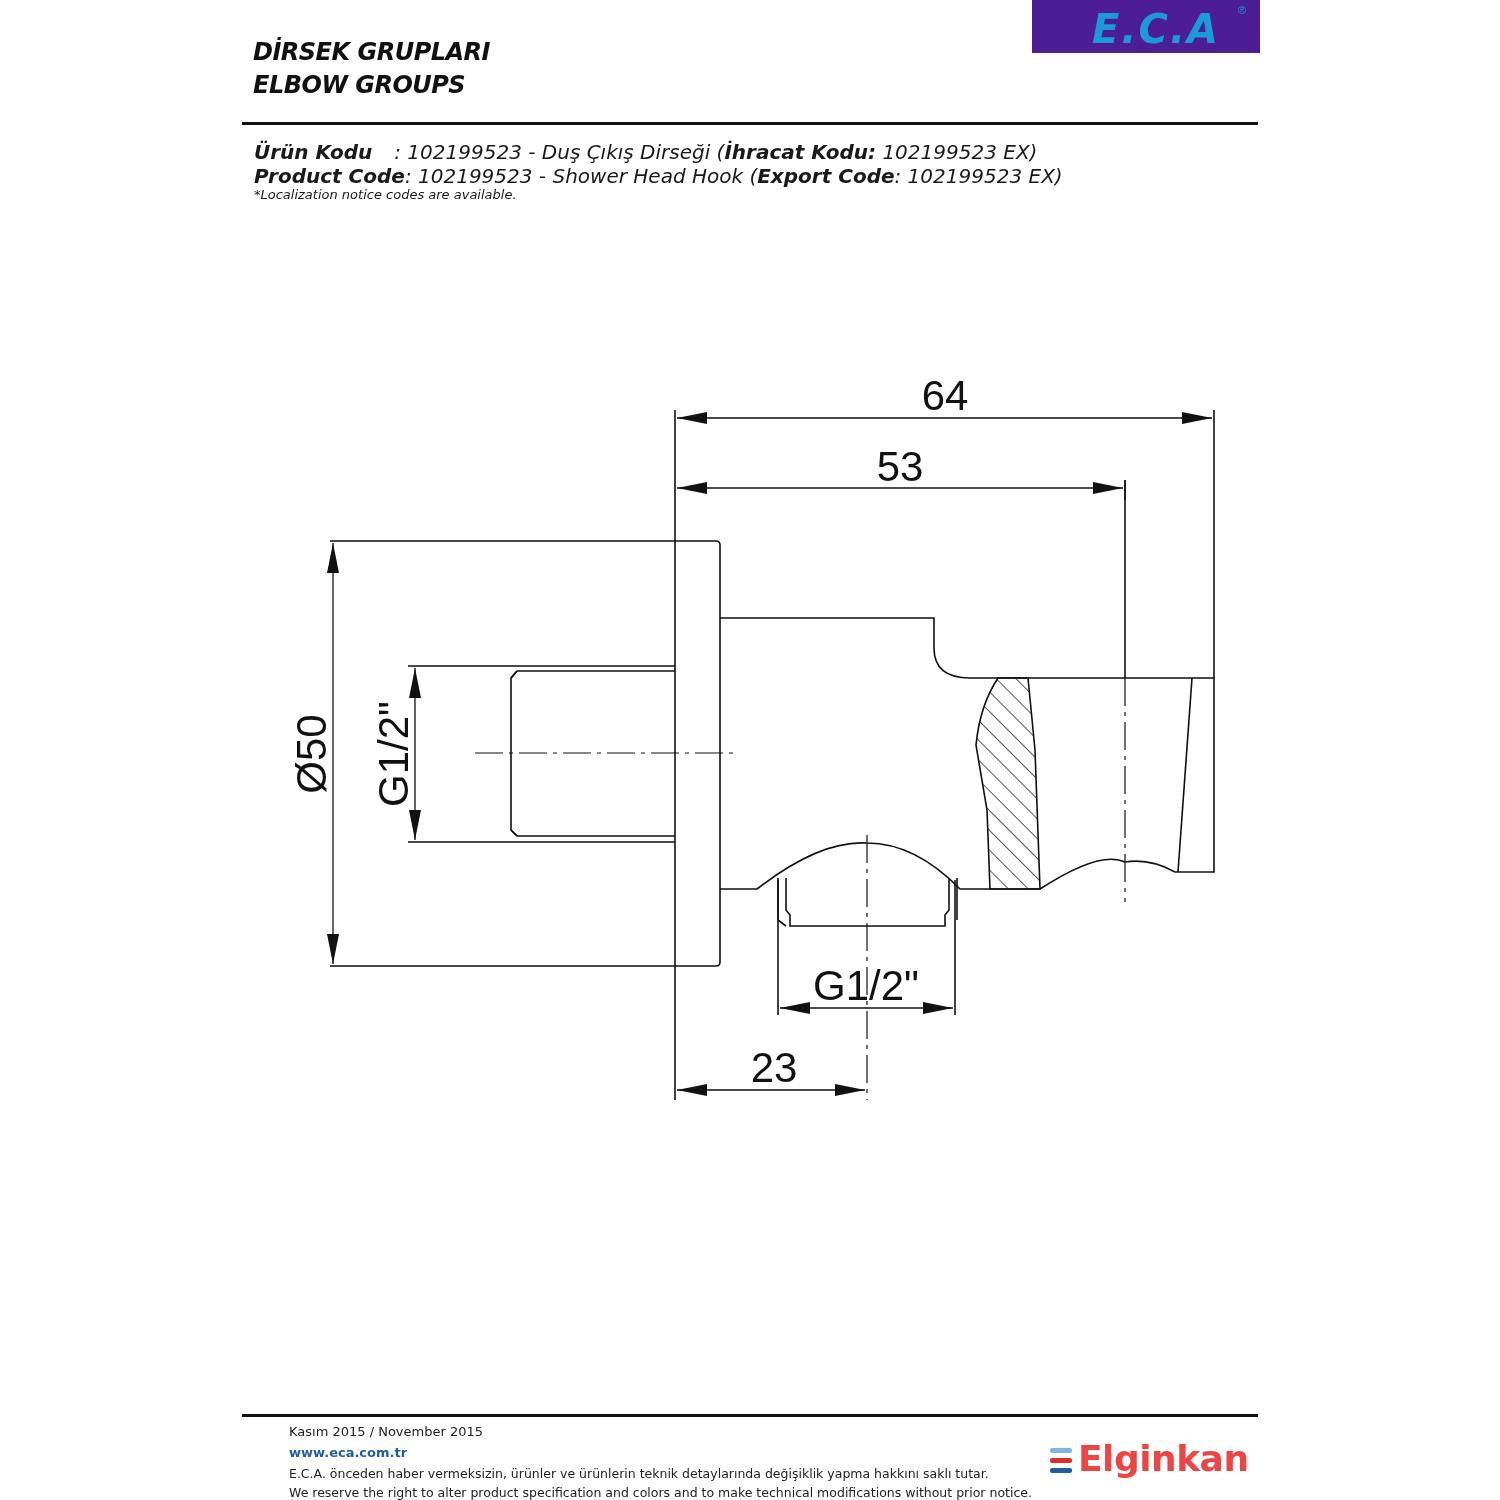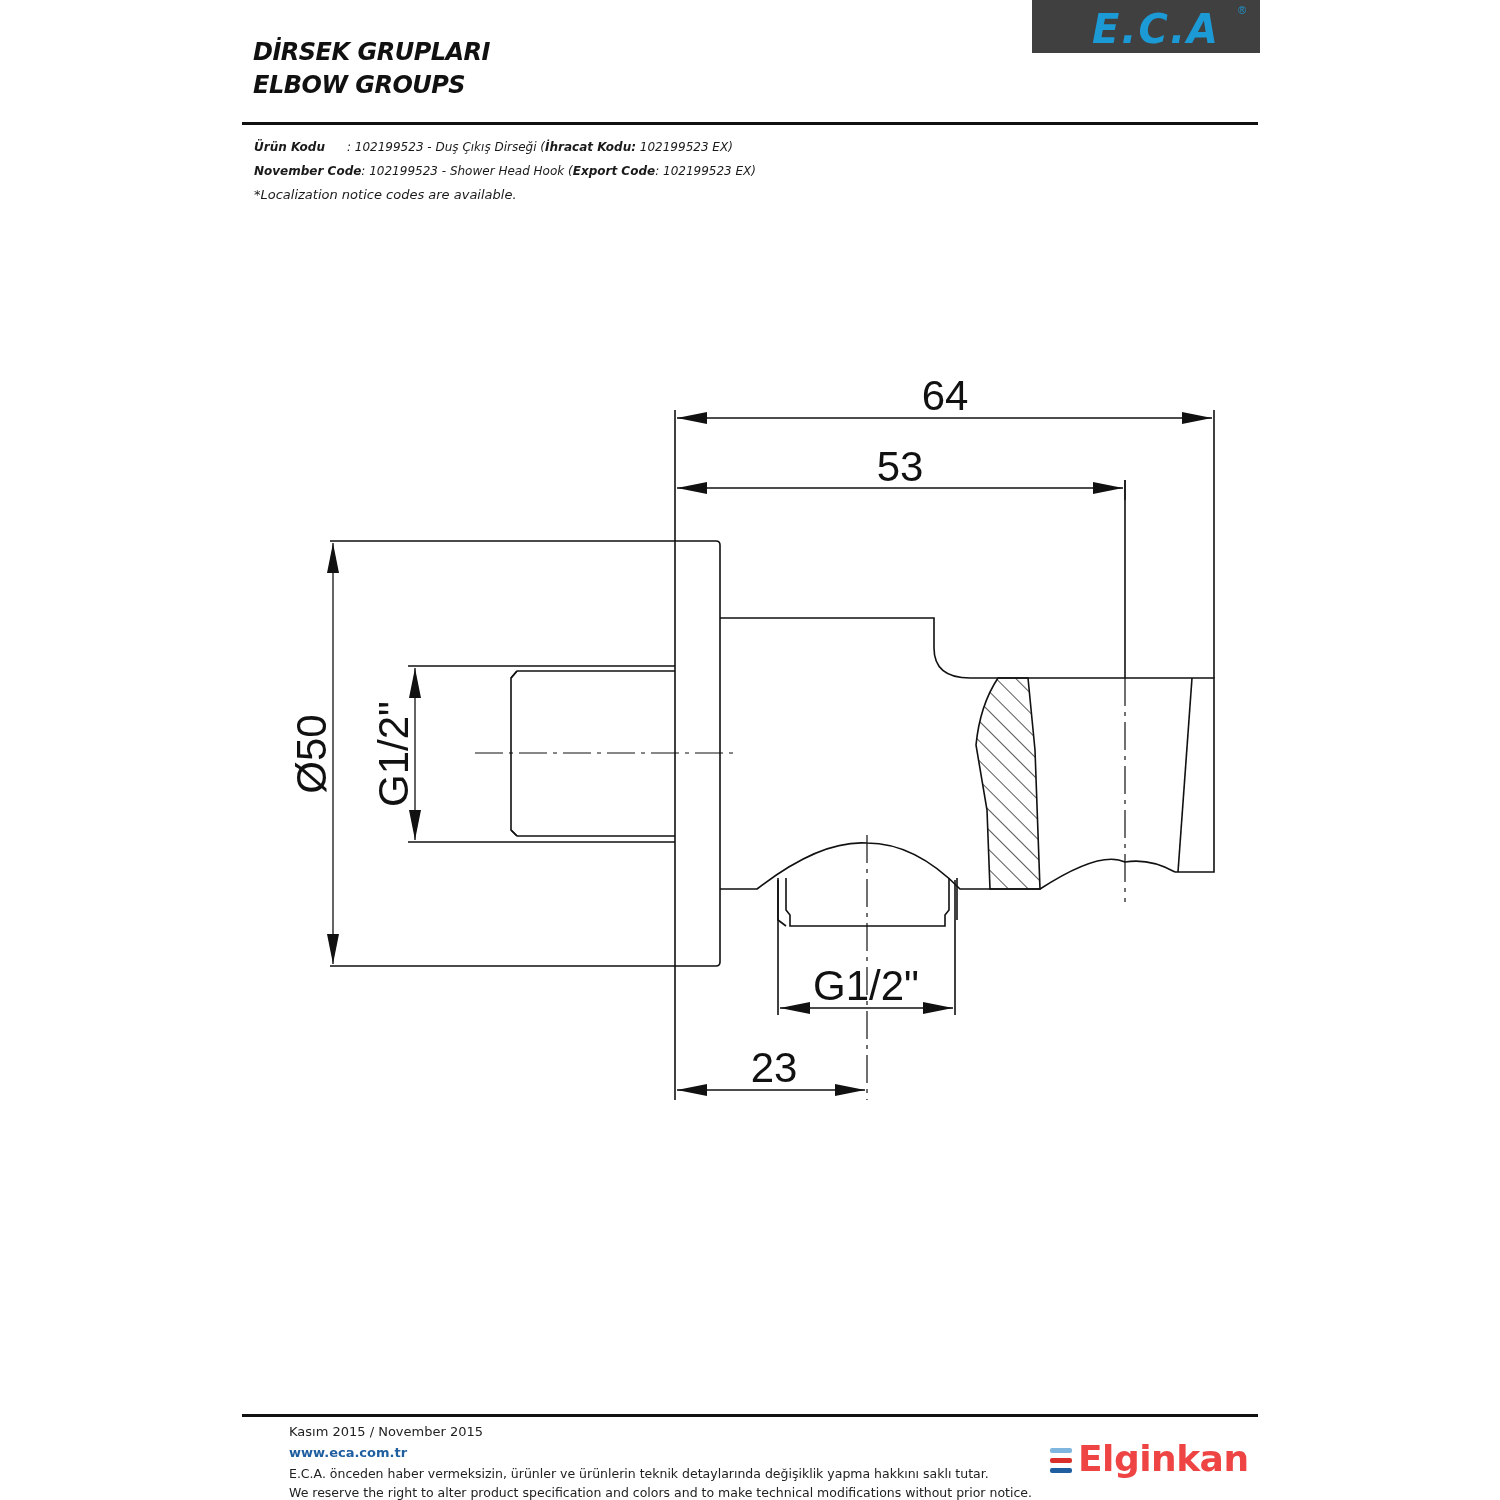--- a/index.html
+++ b/index.html
@@ -1,26 +1,26 @@
 <!DOCTYPE html>
 <html><head>
 <meta charset="utf-8">
 <style>
   html, body { margin: 0; padding: 0; background: #ffffff; }
   body { width: 1500px; height: 1500px; position: relative; overflow: hidden; font-family: "Liberation Sans", sans-serif; color: #111; }
-  .logo-box { position: absolute; left: 1032px; top: 0; width: 228px; height: 53px; background: #404040; }
+  .logo-box { position: absolute; left: 1032px; top: 0; width: 228px; height: 53px; background: #4c1d95; }
   .logo-text { position: absolute; left: 60px; top: 6px; font-family: "DejaVu Sans", sans-serif; font-weight: bold; font-style: italic; font-size: 40px; color: #1c9ad6; letter-spacing: 2px; }
   .logo-reg { position: absolute; right: 14px; top: 4px; font-size: 11px; color: #1c9ad6; }
   .title { position: absolute; left: 253px; font-family: "DejaVu Sans", sans-serif; font-weight: bold; font-style: italic; font-size: 24px; color: #111; letter-spacing: -0.5px; }
   .title.t1 { top: 38px; }
   .title.t2 { top: 71px; }
   .rule { position: absolute; left: 242px; width: 1016px; height: 3px; background: #111; }
   .rule.top { top: 122px; }
   .rule.bottom { top: 1414px; }
-  .info { position: absolute; left: 254px; font-family: "DejaVu Sans", sans-serif; font-style: italic; font-size: 12px; color: #1a1a1a; white-space: nowrap; }
+  .info { position: absolute; left: 254px; font-family: "DejaVu Sans", sans-serif; font-style: italic; font-size: 20px; color: #1a1a1a; white-space: nowrap; }
   .info b { font-weight: bold; }
   .info.l1 { top: 140px; }
   .info.l2 { top: 164px; }
   .info.note { top: 187px; font-size: 13px; }
   .info .gap { display: inline-block; width: 22px; }
   .footer { position: absolute; left: 242px; font-family: "DejaVu Sans", sans-serif; font-size: 13px; color: #222; white-space: nowrap; margin-left: 47px; }
   .footer.f1 { top: 1424px; }
   .footer.f2 { top: 1445px; color: #1f5fa0; font-weight: bold; }
   .footer.f3 { top: 1466px; font-size: 12.5px; }
   .footer.f4 { top: 1485px; font-size: 12.5px; }
@@ -40,21 +40,21 @@
 </div>
 
 <div class="title t1">DİRSEK GRUPLARI</div>
 <div class="title t2">ELBOW GROUPS</div>
 <div class="rule top"></div>
 
 <div class="info l1">
   <b>Ürün Kodu</b><span class="gap"></span><span>: 102199523 - Duş Çıkış Dirseği (</span><b>İhracat Kodu:</b><span> 102199523 EX)</span>
 </div>
 <div class="info l2">
-  <b>November Code</b><span>: 102199523 - Shower Head Hook (</span><b>Export Code</b><span>: 102199523 EX)</span>
+  <b>Product Code</b><span>: 102199523 - Shower Head Hook (</span><b>Export Code</b><span>: 102199523 EX)</span>
 </div>
 <div class="info note">*Localization notice codes are available.</div>
 
 <svg class="drawing" width="1500" height="1500" viewBox="0 0 1500 1500">
   <defs>
     <marker id="arr" viewBox="0 0 20 8" refX="20" refY="4" markerWidth="40" markerHeight="12" markerUnits="userSpaceOnUse" orient="auto-start-reverse">
       <path d="M0,0 L20,4 L0,8 z" fill="#111"></path>
     </marker>
     <pattern id="hatch" width="14" height="14" patternUnits="userSpaceOnUse" patternTransform="rotate(-45)">
       <line x1="0" y1="0" x2="0" y2="14" stroke="#111" stroke-width="1.4"></line>

